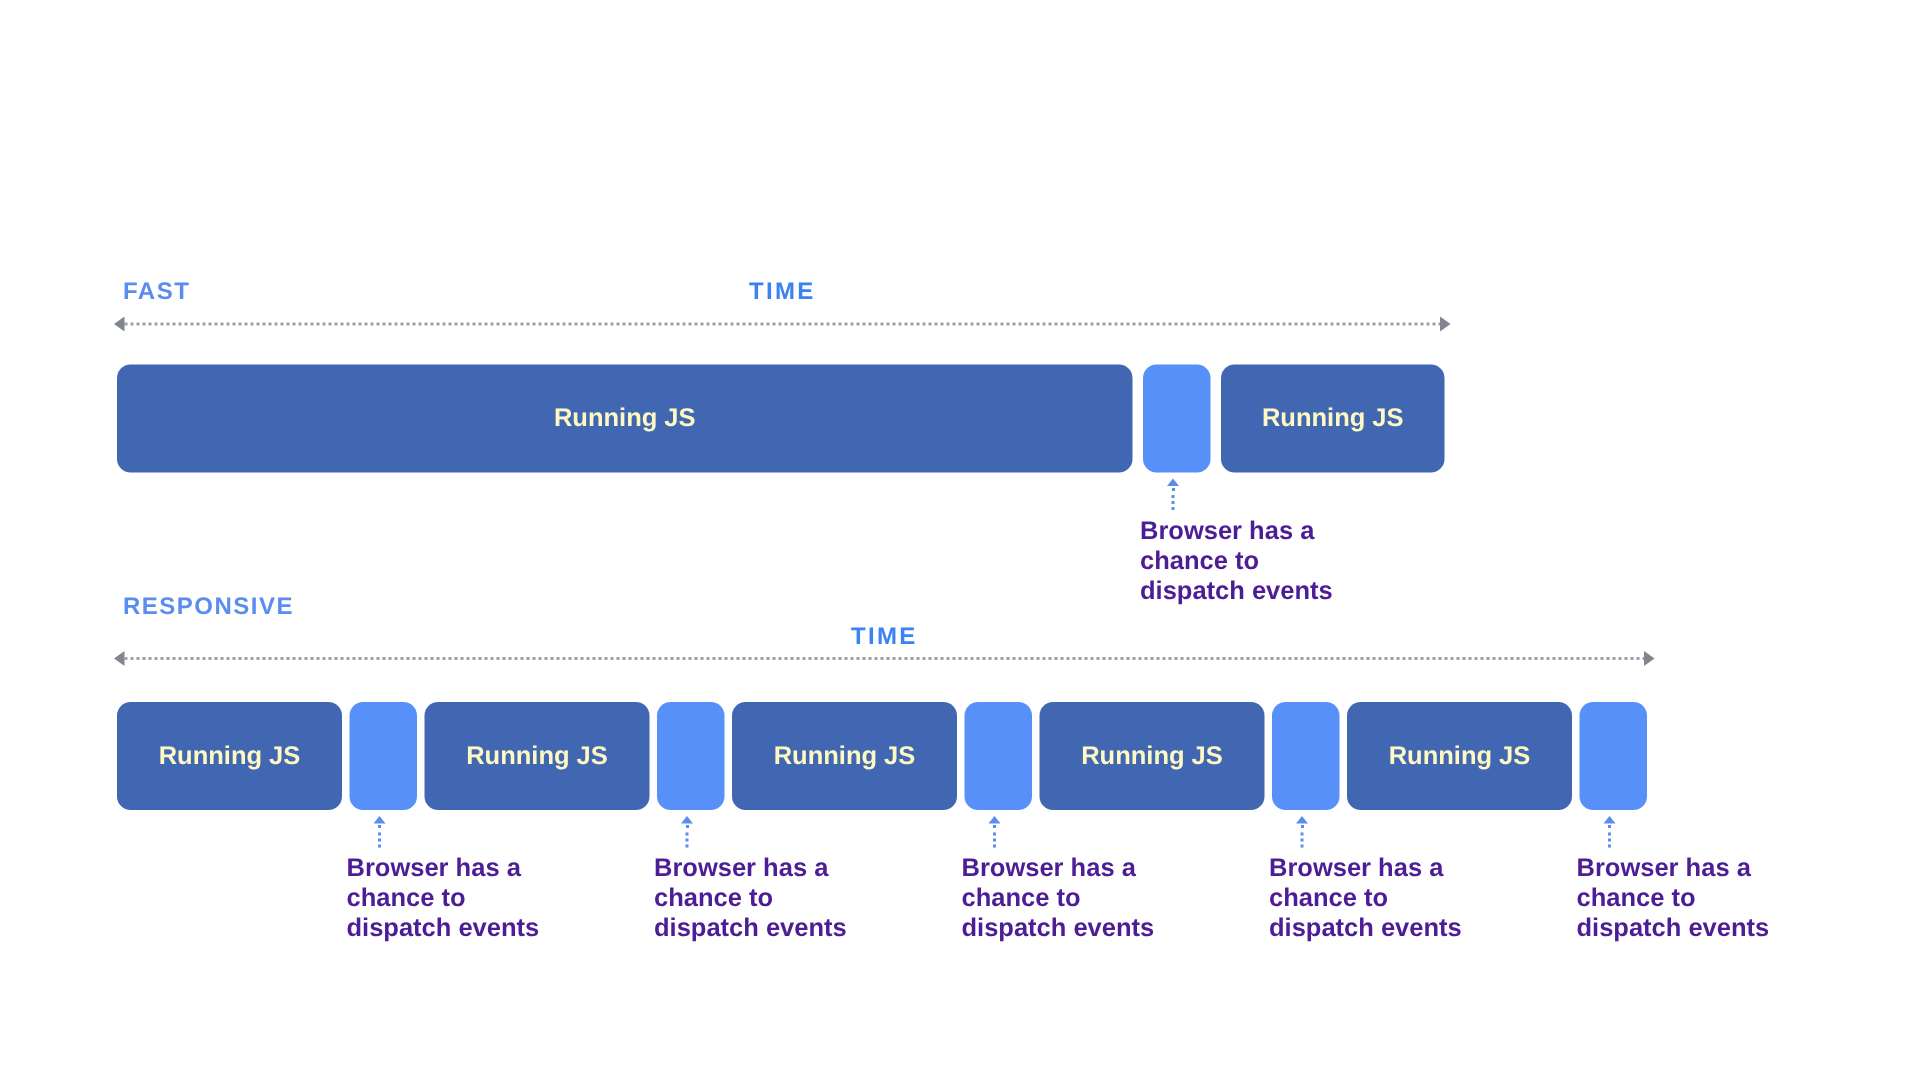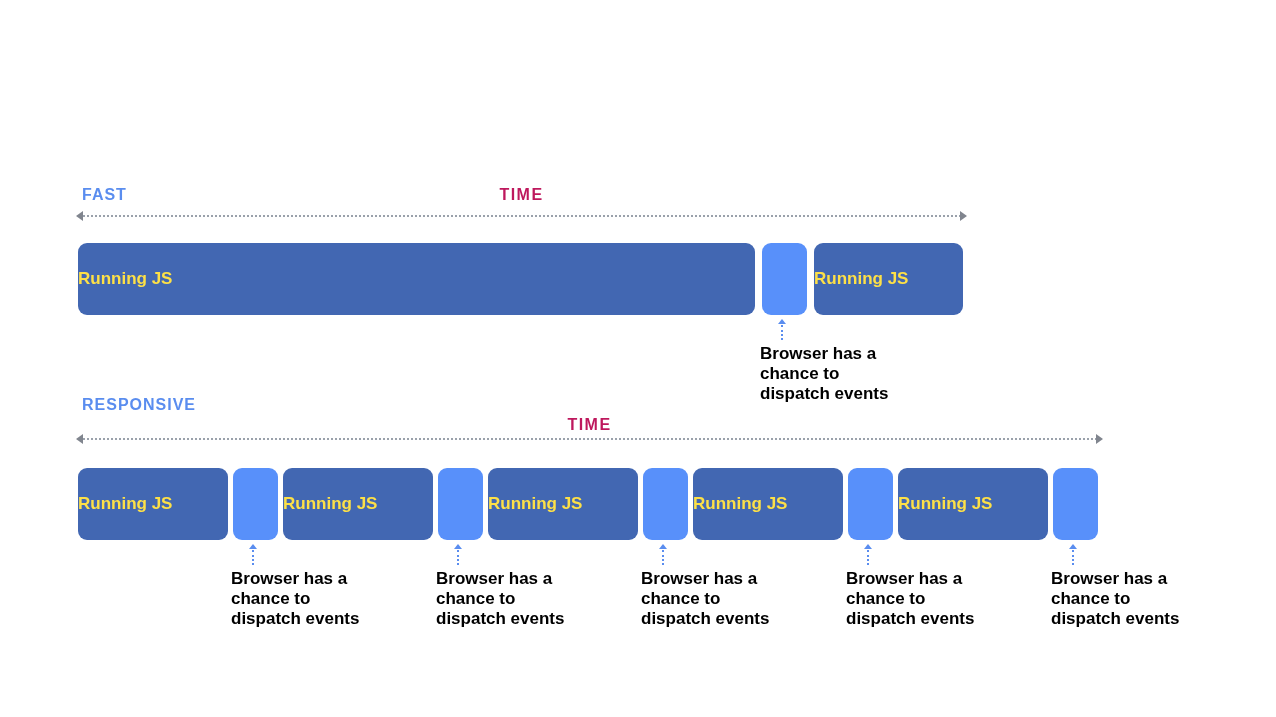--- a/index.html
+++ b/index.html
@@ -26,21 +26,21 @@
     font-size:16px;
     font-weight:700;
     letter-spacing:1px;
     color:#5a8def;
   }
   .time-label{
     position:absolute;
     font-size:16px;
     font-weight:700;
     letter-spacing:1.5px;
-    color:#be185d;
+    color:#3b82f6;
     text-align:center;
   }
   
   .axis{
     position:absolute;
     height:0;
     border-top:2px dotted #9aa1ab;
   }
   .axis-arrow{
     position:absolute;
@@ -68,23 +68,24 @@
   }
   .row.fast{ left:78px; top:243px; column-gap:7px; }
   .row.resp{ left:78px; top:468px; column-gap:5px; }
   .block{
     border-radius:9px;
     height:72px;
     box-sizing:border-box;
   }
   .js{
     background:#4267b2;
-    color:#fde047;
+    color:#fef9c3;
     display:flex;
     align-items:center;
+    justify-content:center;
     font-size:17px;
     font-weight:700;
   }
   .idle{
     background:#5890fa;
     position:relative;
   }
   .w-fast-js1{width:677px;}
   .w-fast-js2{width:149px;}
   .w-idle{width:45px;}
@@ -117,21 +118,21 @@
     position:absolute;
     top:6px; left:4px;
     height:15px;
     border-left:2px dotted #5a8def;
   }
   .ann-text{
     margin-top:4px;
     font-size:17px;
     font-weight:700;
     line-height:20px;
-    color:#000000;
+    color:#4c1d95;
   }
 </style>
 </head>
 <body>
 
 <div class="slide">
 
 
   <div class="sec-label" style="left:82px; top:186px;">FAST</div>
   <div class="time-label" style="left:78px; top:186px; width:887px;">TIME</div>

